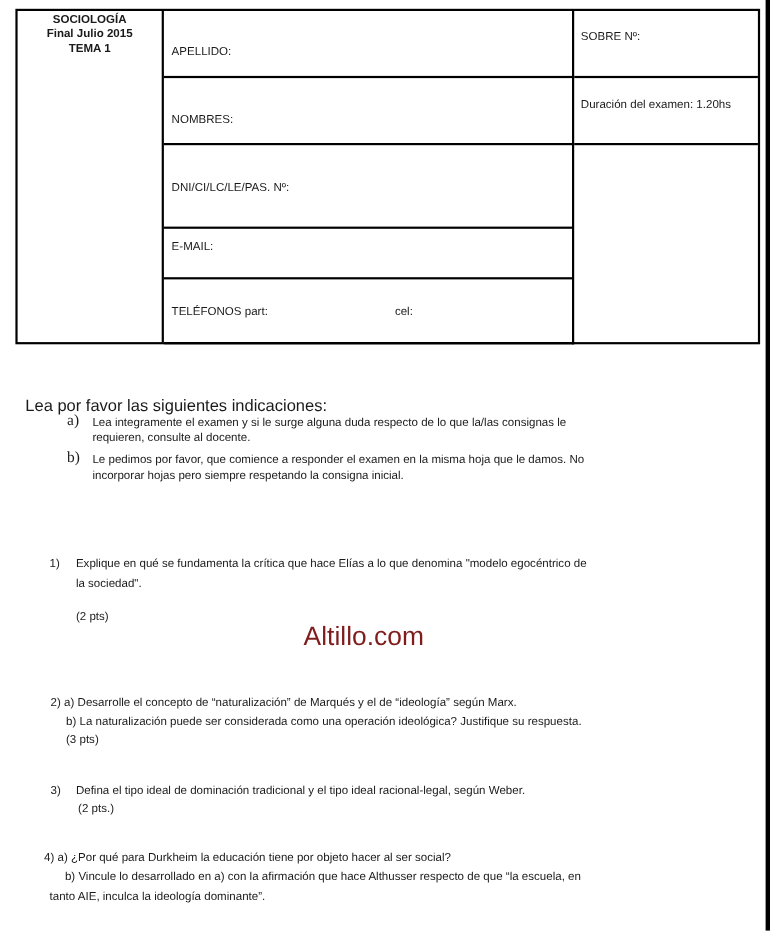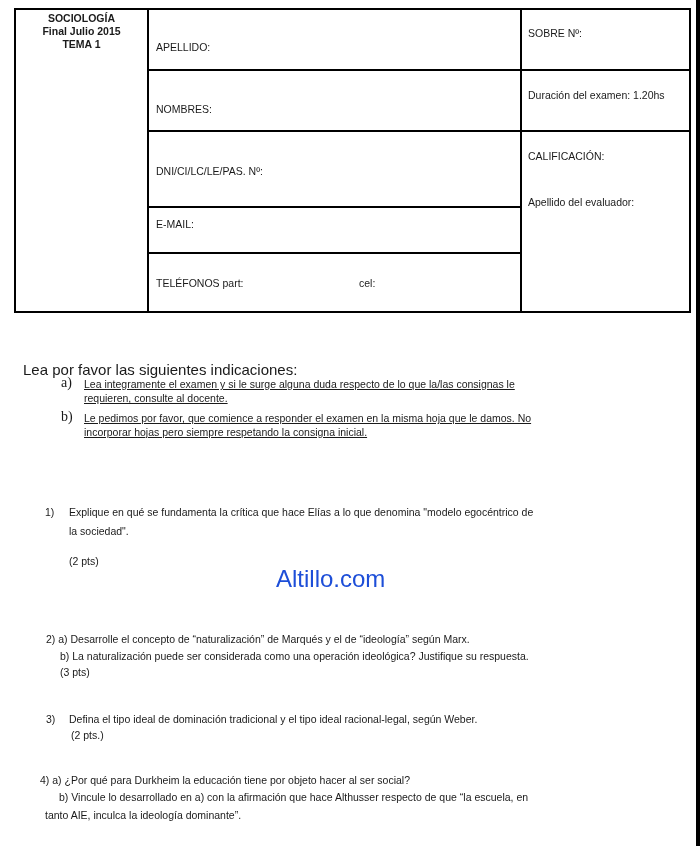--- a/index.html
+++ b/index.html
@@ -26,23 +26,23 @@
   .cell.mid:last-child { border-bottom: none; }
   .cell .lbl { position: absolute; left: 7px; font-size: 10.5px; }
   .rcell { position: absolute; left: 0; right: 0; box-sizing: border-box; padding-left: 6px; }
   .rcell.bb { border-bottom: 2px solid #000; }
   .rcell .lbl { position: absolute; left: 6px; font-size: 10.5px; }
 
   
   .intro { position: absolute; left: 23px; top: 361px; font-size: 15px; }
   .ind { position: absolute; left: 61px; width: 520px; font-size: 10.5px; line-height: 14px; }
   .ind .mk { position: absolute; left: 0; top: -1px; font-family: "Liberation Serif", serif; font-size: 14px; }
-  .ind .tx { margin-left: 23px; text-decoration: underline; }
+  .ind .tx { margin-left: 23px; }
   .q { position: absolute; font-size: 10.5px; line-height: 15px; }
-  .watermark { position: absolute; left: 276px; top: 565px; font-size: 24px; color: #1d4ed8;
+  .watermark { position: absolute; left: 276px; top: 565px; font-size: 24px; color: #7f1d1d;
                font-family: "Liberation Sans", sans-serif; }
 </style>
 </head>
 <body>
 
 <div class="right-rule"></div>
 
 <div class="hdr">
   <div class="col-left">
     <div>SOCIOLOGÍA</div>
@@ -69,24 +69,20 @@
     </div>
   </div>
 
   <div class="col-right">
     <div class="rcell bb" style="top:0;height:61px;">
       <span class="lbl" style="top:17px;">SOBRE Nº:</span>
     </div>
     <div class="rcell bb" style="top:61px;height:61px;">
       <span class="lbl" style="top:18px;">Duración del examen: 1.20hs</span>
     </div>
-    <div class="rcell" style="top:122px;height:179px;">
-      <span class="lbl" style="top:18px;">CALIFICACIÓN:</span>
-      <span class="lbl" style="top:64px;">Apellido del evaluador:</span>
-    </div>
   </div>
 </div>
 
 <div class="intro">Lea por favor las siguientes indicaciones:</div>
 
 <div class="ind" style="top:377px;">
   <span class="mk">a)</span>
   <div class="tx">Lea integramente el examen y si le surge alguna duda respecto de lo que la/las consignas le</div>
   <div class="tx">requieren, consulte al docente.</div>
 </div>

